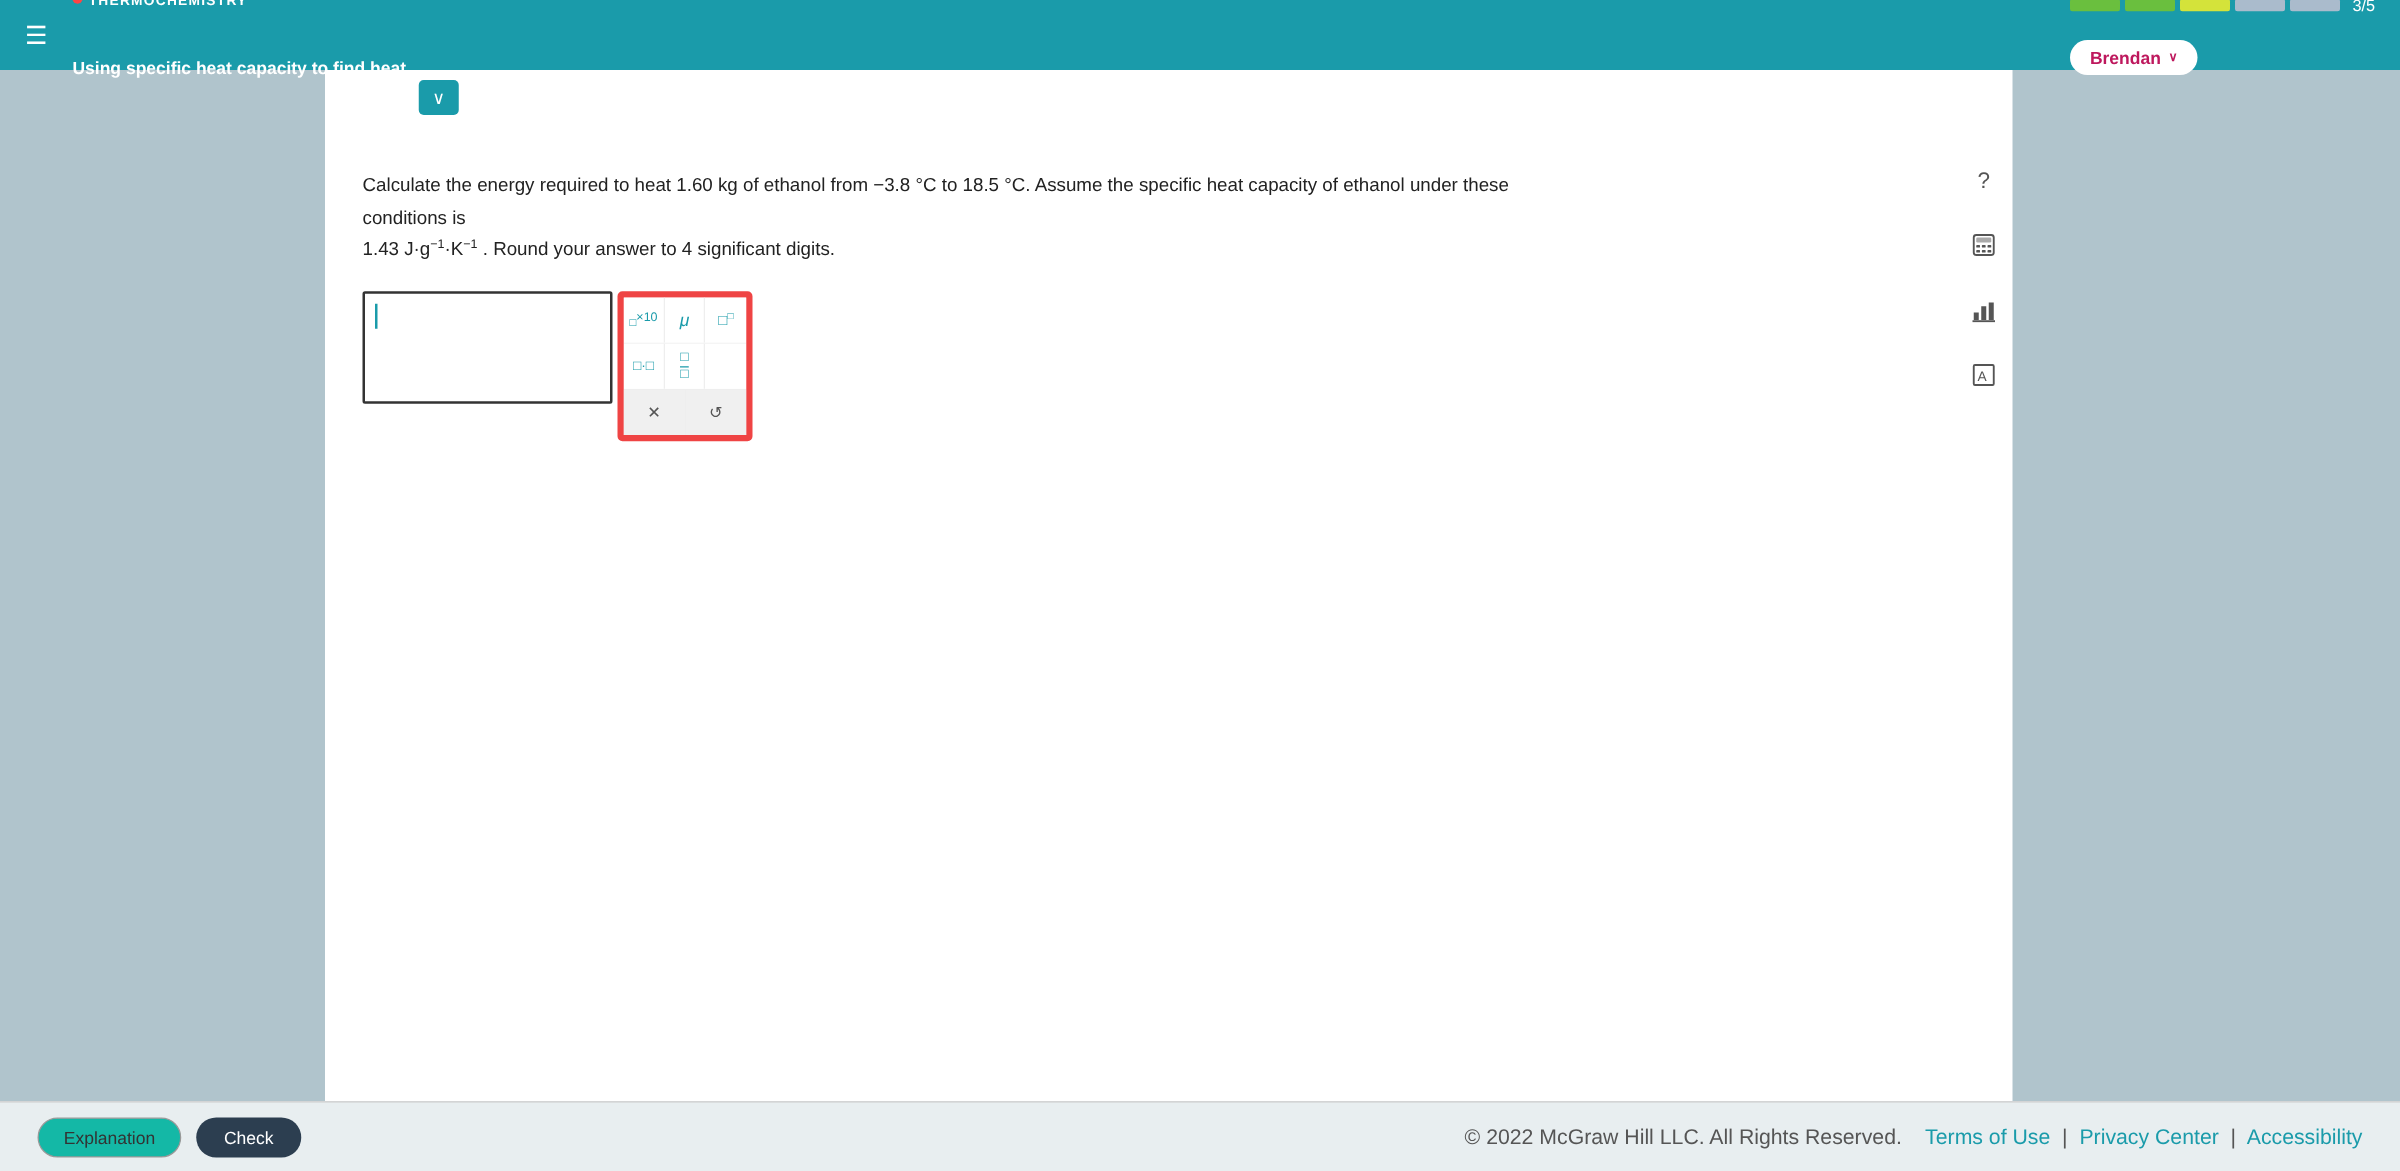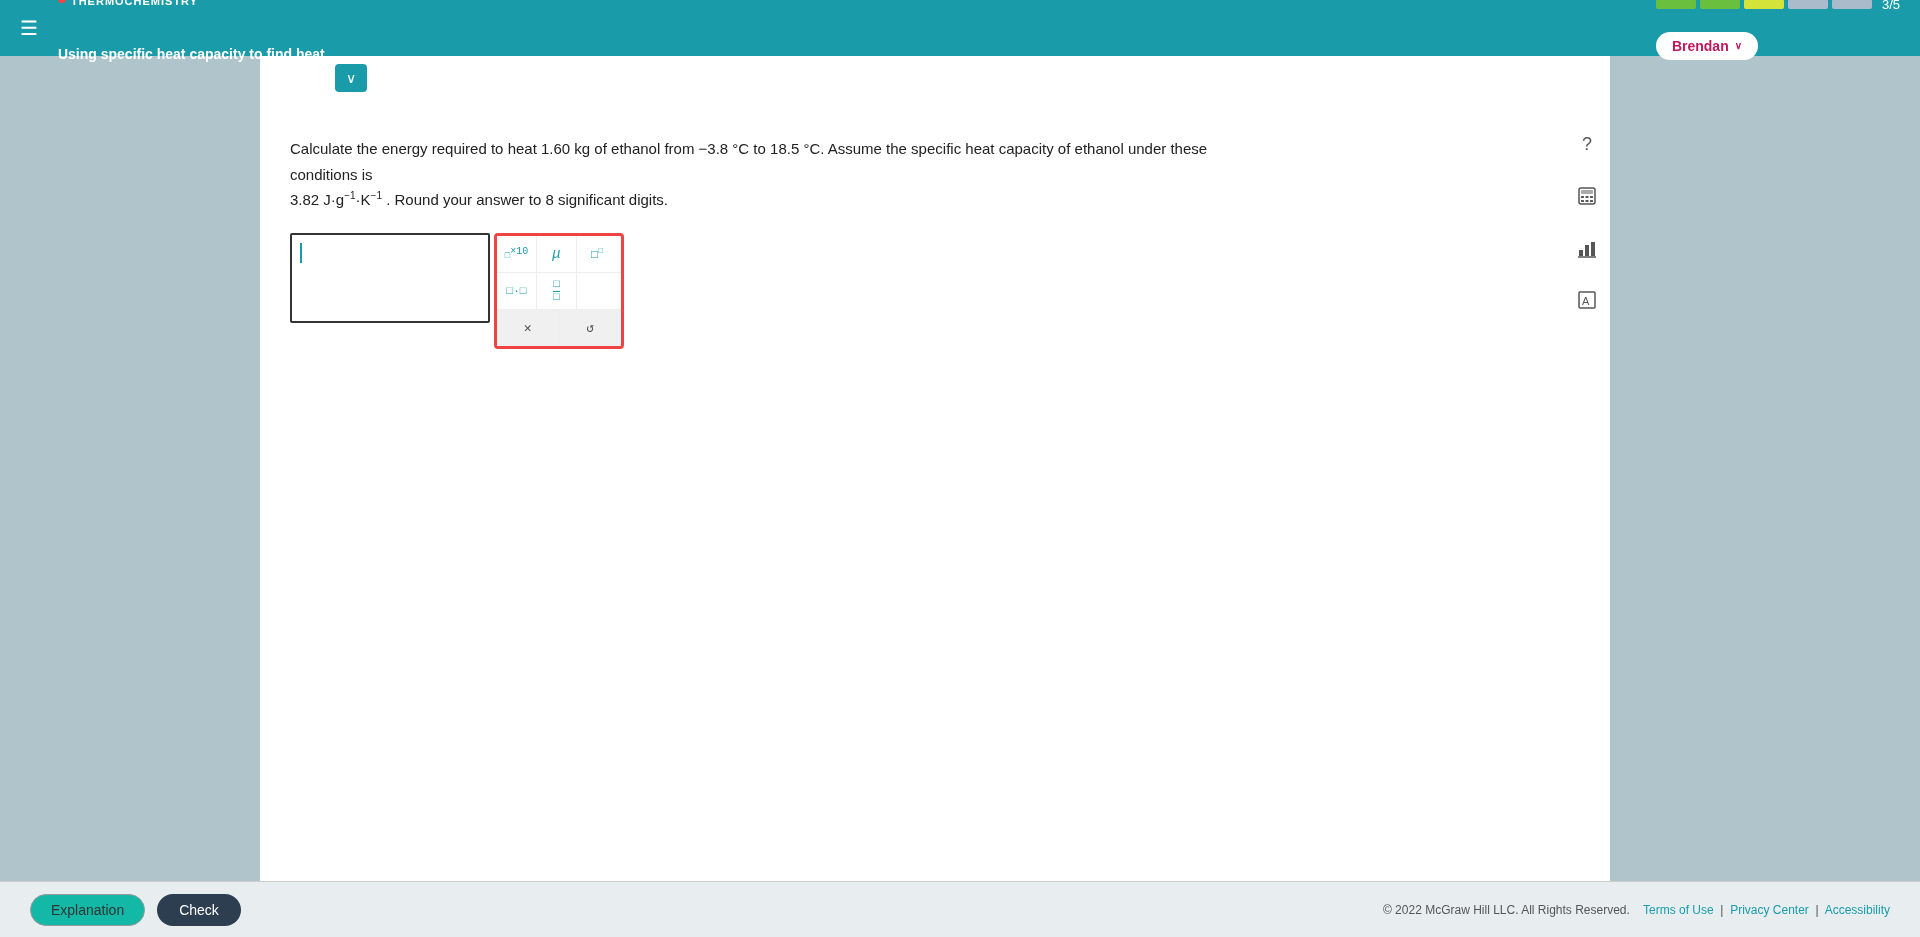--- a/index.html
+++ b/index.html
@@ -177,25 +177,24 @@
       background: #1a9baa;
       animation: blink 1s step-end infinite;
     }
     @keyframes blink {
       0%, 100% { opacity: 1; }
       50% { opacity: 0; }
     }
 
     
     .math-toolbar {
-      border: 3px solid #ef4444;
+      border: 5px solid #ef4444;
       border-radius: 4px;
       overflow: hidden;
-      width: 130px;
-      font-family: Liberation Mono, monospace;
+      width: 108px;
     }
     .math-toolbar-row {
       display: flex;
       align-items: center;
       border-bottom: 1px solid #eee;
     }
     .math-toolbar-row:last-child {
       border-bottom: none;
       background: #f0f0f0;
     }
@@ -263,21 +262,21 @@
       background: #2c3e50;
       color: white;
       border: none;
       border-radius: 20px;
       padding: 7px 22px;
       font-size: 14px;
       cursor: pointer;
       text-align: right;
     }
     .footer-text {
-      font-size: 12px;
+      font-size: 17px;
       color: #555;
     }
     .footer-link {
       color: #1a9baa;
       text-decoration: none;
     }
 
     
     .right-sidebar {
       width: 310px;
@@ -320,22 +319,22 @@
   <div class="content-panel">
 
     <div class="collapse-btn">
       <span class="collapse-btn-chevron">∨</span>
     </div>
 
     <div class="question-area">
       <div class="question-text">
         <span>Calculate the energy required to heat 1.60 kg of ethanol from −3.8 °C to 18.5 °C. Assume the specific heat capacity of ethanol under these conditions is</span>
         <br>
-        <span>3.82 J·g</span><sup>−1</sup><span>·K</span><sup>−1</sup>
-        <span>. Round your answer to 8 significant digits.</span>
+        <span>1.43 J·g</span><sup>−1</sup><span>·K</span><sup>−1</sup>
+        <span>. Round your answer to 4 significant digits.</span>
       </div>
     </div>
 
     <div class="answer-area">
 
       <div class="input-box">
         <div class="cursor-line"></div>
       </div>
 
       <div class="math-toolbar">

